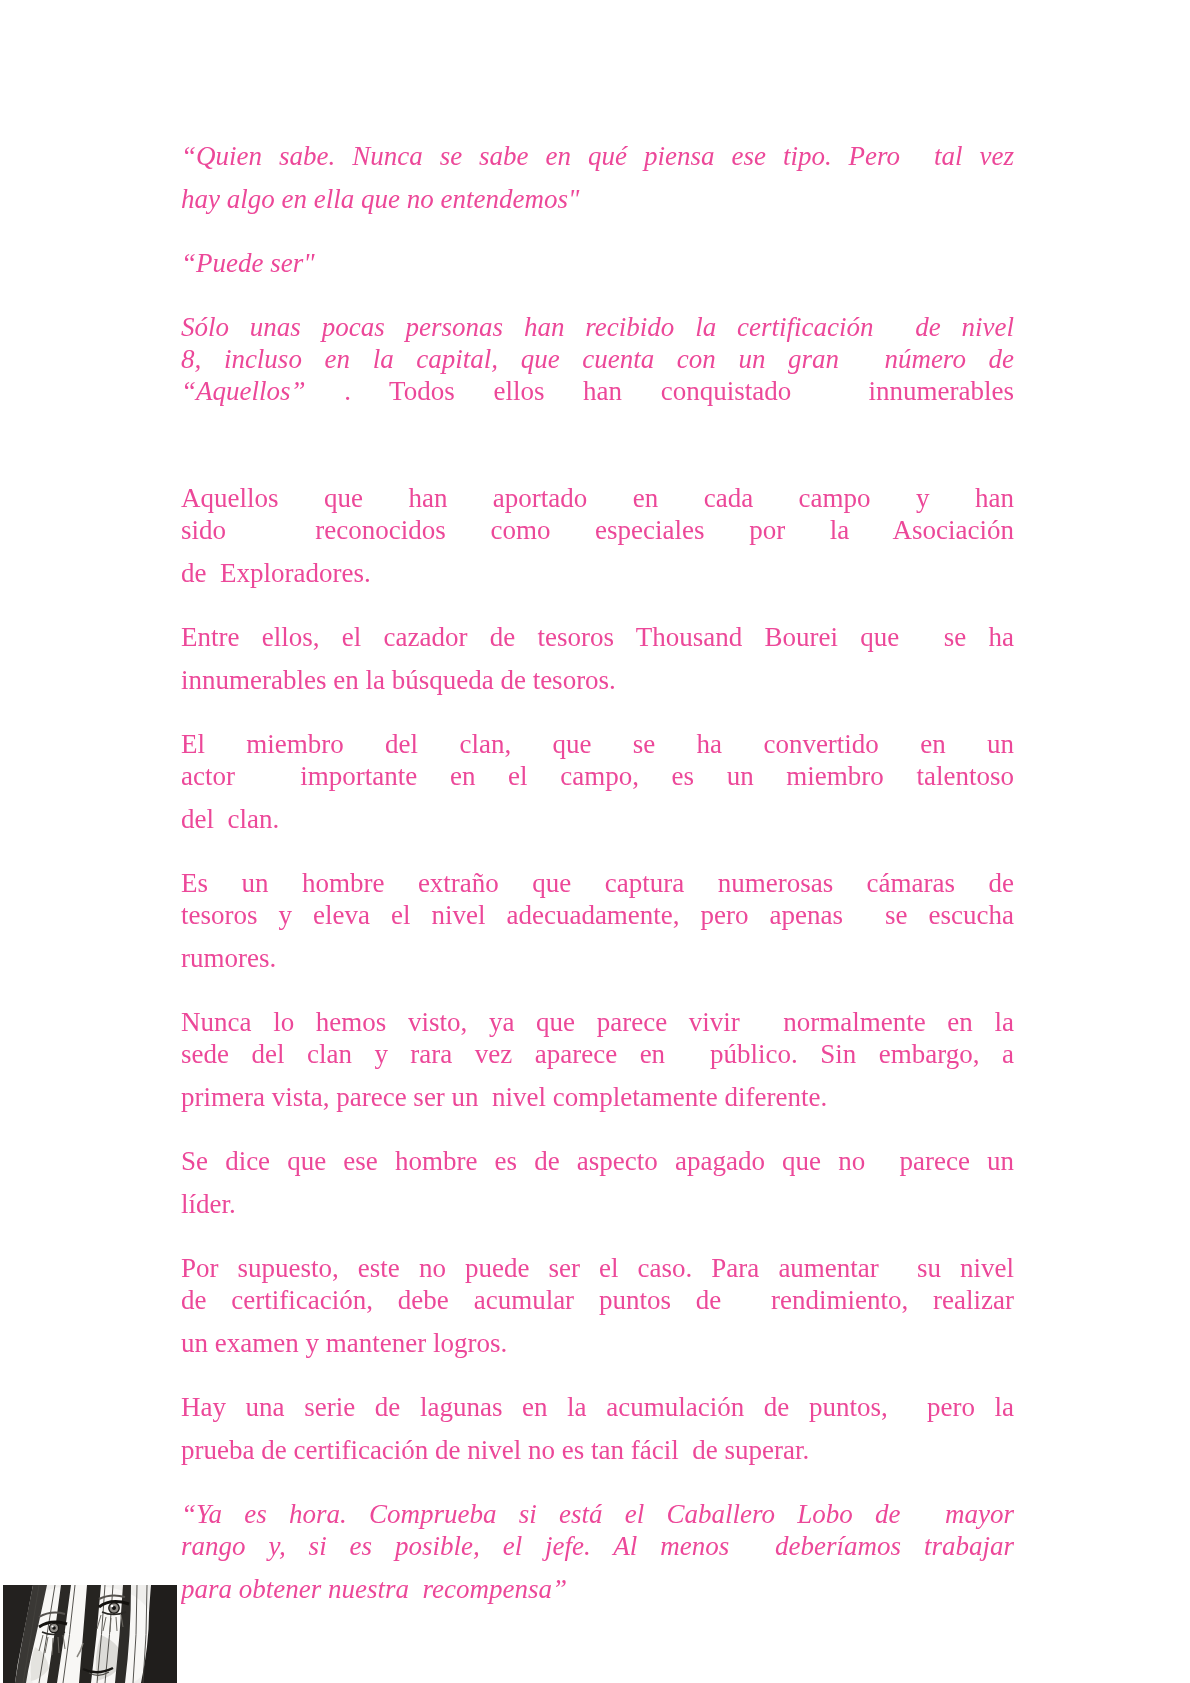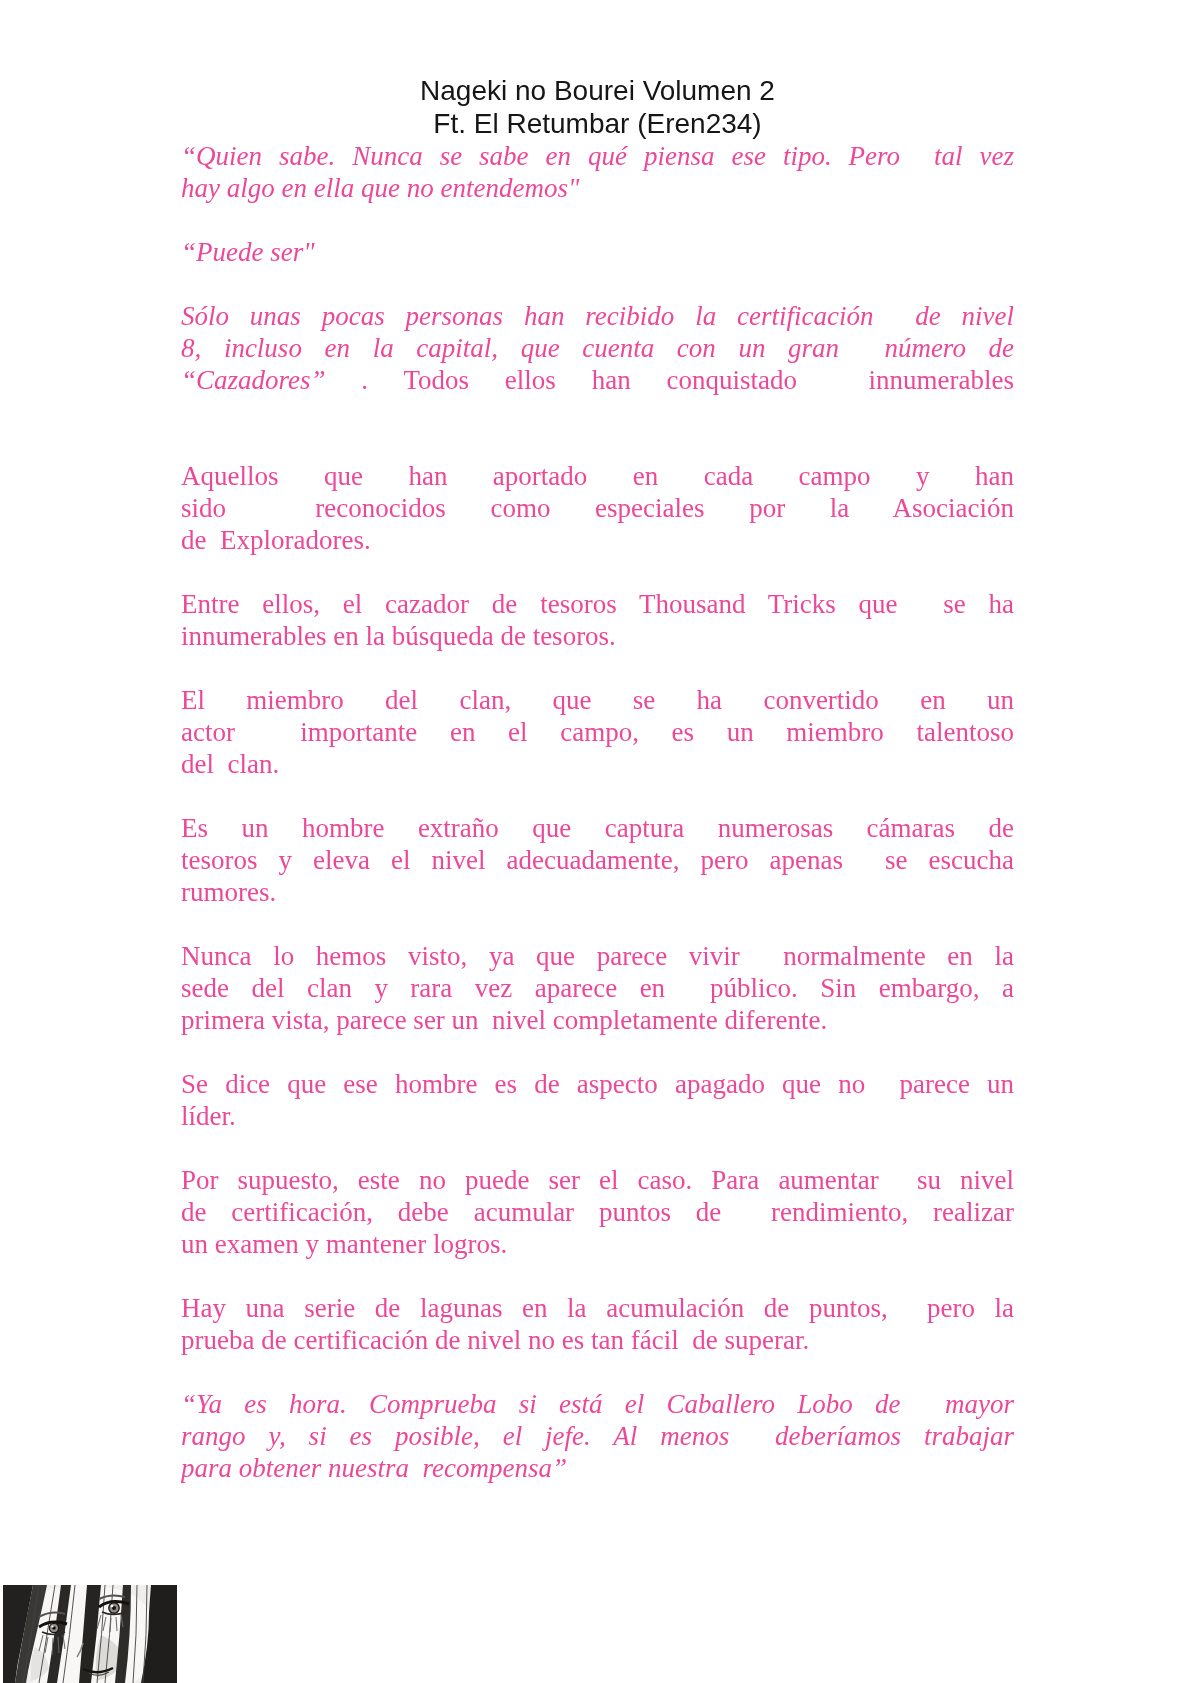--- a/index.html
+++ b/index.html
@@ -53,20 +53,21 @@
   .line {
     display: block;
     height: 32px;
     overflow: hidden;
     white-space: pre-wrap;
     text-align: justify;
     text-align-last: justify;
   }
   .line.last {
     text-align-last: left;
+    margin-top: 11px;
   }
   .run.italic {
     font-style: italic;
   }
   .corner-art {
     position: absolute;
     left: 3px;
     top: 1585px;
     width: 174px;
     height: 98px;
@@ -76,46 +77,42 @@
     display: block;
     width: 174px;
     height: 98px;
   }
 </style>
 </head>
 <body>
 
 <div class="page">
 
-  <header class="doc-header">
-    <div>Nageki no Bourei Volumen 2</div>
-    <div>Ft. El Retumbar (Eren234)</div>
-  </header>
 
   <main class="doc-body">
     <p class="para italic">
         <span class="line"><span class="run">“Quien sabe. Nunca se sabe en qué piensa ese tipo. Pero  tal vez</span></span>
         <span class="line last"><span class="run">hay algo en ella que no entendemos"</span></span>
       </p>
     <p class="para italic">
         <span class="line last"><span class="run">“Puede ser"</span></span>
       </p>
     <p class="para">
         <span class="line"><span class="run italic">Sólo unas pocas personas han recibido la certificación  de nivel</span></span>
         <span class="line"><span class="run italic">8, incluso en la capital, que cuenta con un gran  número de</span></span>
-        <span class="line"><span class="run italic">“Cazadores” </span><span class="run">. Todos ellos han conquistado  innumerables</span></span>
+        <span class="line"><span class="run italic">“Aquellos” </span><span class="run">. Todos ellos han conquistado  innumerables</span></span>
         <span class="line last"><span class="run"></span></span>
       </p>
     <p class="para">
         <span class="line"><span class="run">Aquellos que han aportado en cada campo y han</span></span>
         <span class="line"><span class="run">sido  reconocidos como especiales por la Asociación</span></span>
         <span class="line last"><span class="run">de  Exploradores.</span></span>
       </p>
     <p class="para">
-        <span class="line"><span class="run">Entre ellos, el cazador de tesoros Thousand Tricks que  se ha</span></span>
+        <span class="line"><span class="run">Entre ellos, el cazador de tesoros Thousand Bourei que  se ha</span></span>
         <span class="line last"><span class="run">innumerables en la búsqueda de tesoros.</span></span>
       </p>
     <p class="para">
         <span class="line"><span class="run">El miembro del clan, que se ha convertido en un</span></span>
         <span class="line"><span class="run">actor  importante en el campo, es un miembro talentoso</span></span>
         <span class="line last"><span class="run">del  clan.</span></span>
       </p>
     <p class="para">
         <span class="line"><span class="run">Es un hombre extraño que captura numerosas cámaras de</span></span>
         <span class="line"><span class="run">tesoros y eleva el nivel adecuadamente, pero apenas  se escucha</span></span>

